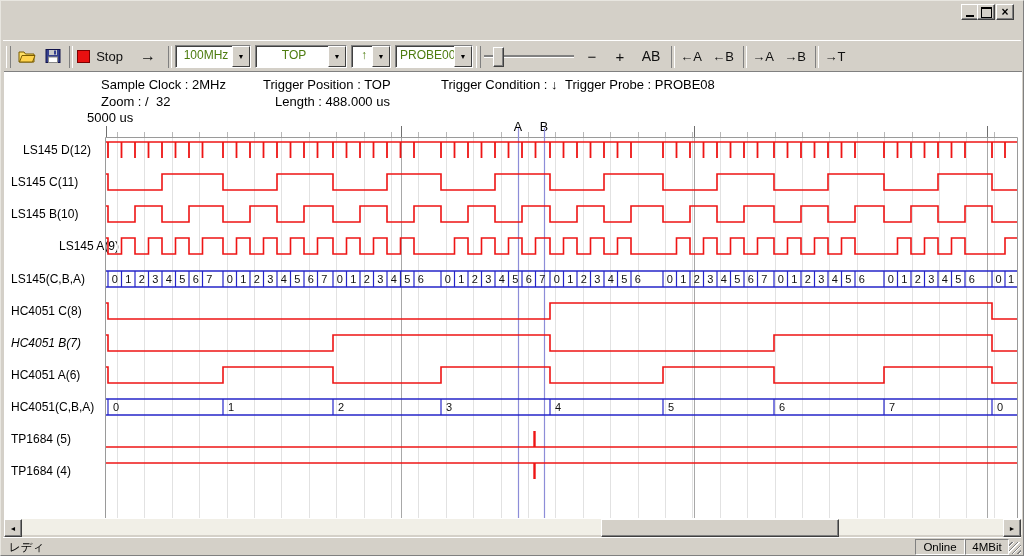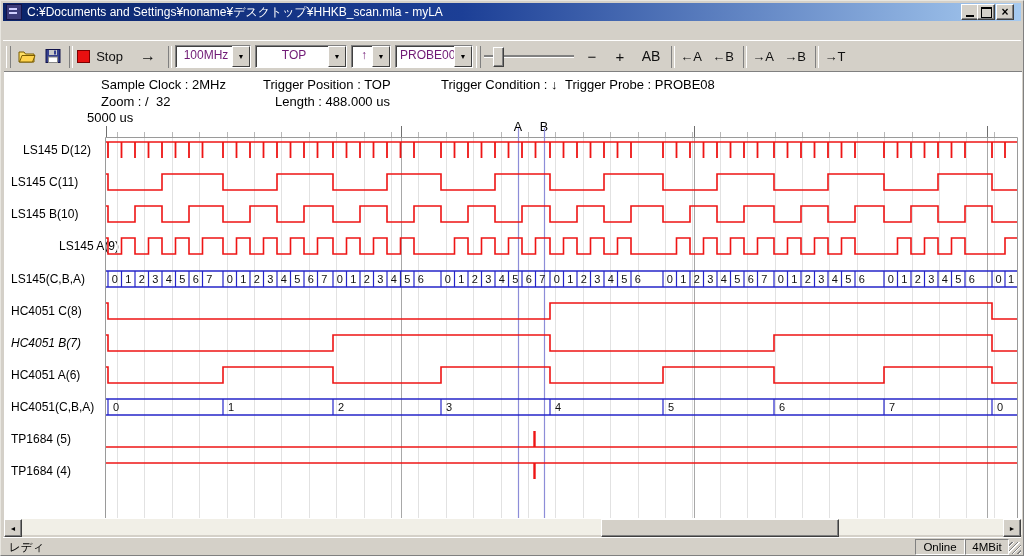--- a/index.html
+++ b/index.html
@@ -30,21 +30,21 @@
   .menubar{position:absolute;left:2px;top:21px;width:1018px;height:18px;display:flex;align-items:center;font-size:12.5px;}
   .menu-item{padding:1px 7px;color:#000;}
   
   .toolbar{position:absolute;left:2px;top:39px;width:1018px;height:31px;border-top:1px solid #fff;text-align:center;}
   .tgrip{position:absolute;top:5px;width:3px;height:22px;border-left:1px solid #fff;border-right:1px solid #808080;}
   .tsep{position:absolute;top:5px;width:2px;height:22px;border-left:1px solid #808080;border-right:1px solid #fff;}
   .tbtn{position:absolute;top:2px;height:26px;display:flex;align-items:center;justify-content:center;
     font-size:13px;color:#111;}
   .combo{position:absolute;top:4px;height:21px;background:#fff;border:1px solid;border-color:#808080 #fff #fff #808080;
     box-shadow:inset 1px 1px 0 #404040;display:flex;}
-  .combo-text{flex:1;font-size:12px;line-height:19px;padding-left:4px;color:#701a75;overflow:hidden;white-space:nowrap;}
+  .combo-text{flex:1;font-size:12px;line-height:19px;padding-left:4px;color:#4d7c0f;overflow:hidden;white-space:nowrap;}
   .combo-btn{width:16px;background:#d4d0c8;border:1px solid;border-color:#fff #404040 #404040 #fff;
     font-size:7px;color:#000;display:flex;align-items:center;justify-content:center;}
   .slider-track{position:absolute;top:14px;height:2px;background:#808080;border-bottom:1px solid #fff;}
   .slider-thumb{position:absolute;top:6px;width:9px;height:18px;background:#d4d0c8;
     border:1px solid;border-color:#fff #404040 #404040 #fff;box-shadow:inset -1px -1px 0 #808080;}
   .stop-square{display:inline-block;width:11px;height:11px;background:#e81010;border:1px solid #7a0000;margin-right:6px;}
   .icon16{width:18px;height:16px;display:block;}
   
   .client-bg{position:absolute;left:3px;top:70px;width:1018px;height:448px;background:#fff;border-top:1px solid #808080;}
   .info-text{position:absolute;font-size:13px;color:#000;white-space:pre;}
@@ -68,24 +68,20 @@
   .panel-online{right:56px;width:48px;}
   .panel-mem{right:12px;width:42px;}
   .grip{position:absolute;right:0;top:4px;width:12px;height:12px;
     background:repeating-linear-gradient(135deg,transparent 0 2px,#808080 2px 3px,#fff 3px 4px);}
 </style>
 </head>
 <body>
 
 <div class="window">
 
-  <div class="titlebar">
-    <span class="app-icon"></span>
-    <span class="title-text">C:¥Documents and Settings¥noname¥デスクトップ¥HHKB_scan.mla - myLA</span>
-  </div>
   <span class="winbtn btn-min">
       <i class="glyph-min"></i>
     </span>
   <span class="winbtn btn-max">
       <i class="glyph-max"></i>
     </span>
   <span class="winbtn btn-close">
       <span class="glyph-close">×</span>
     </span>
 

